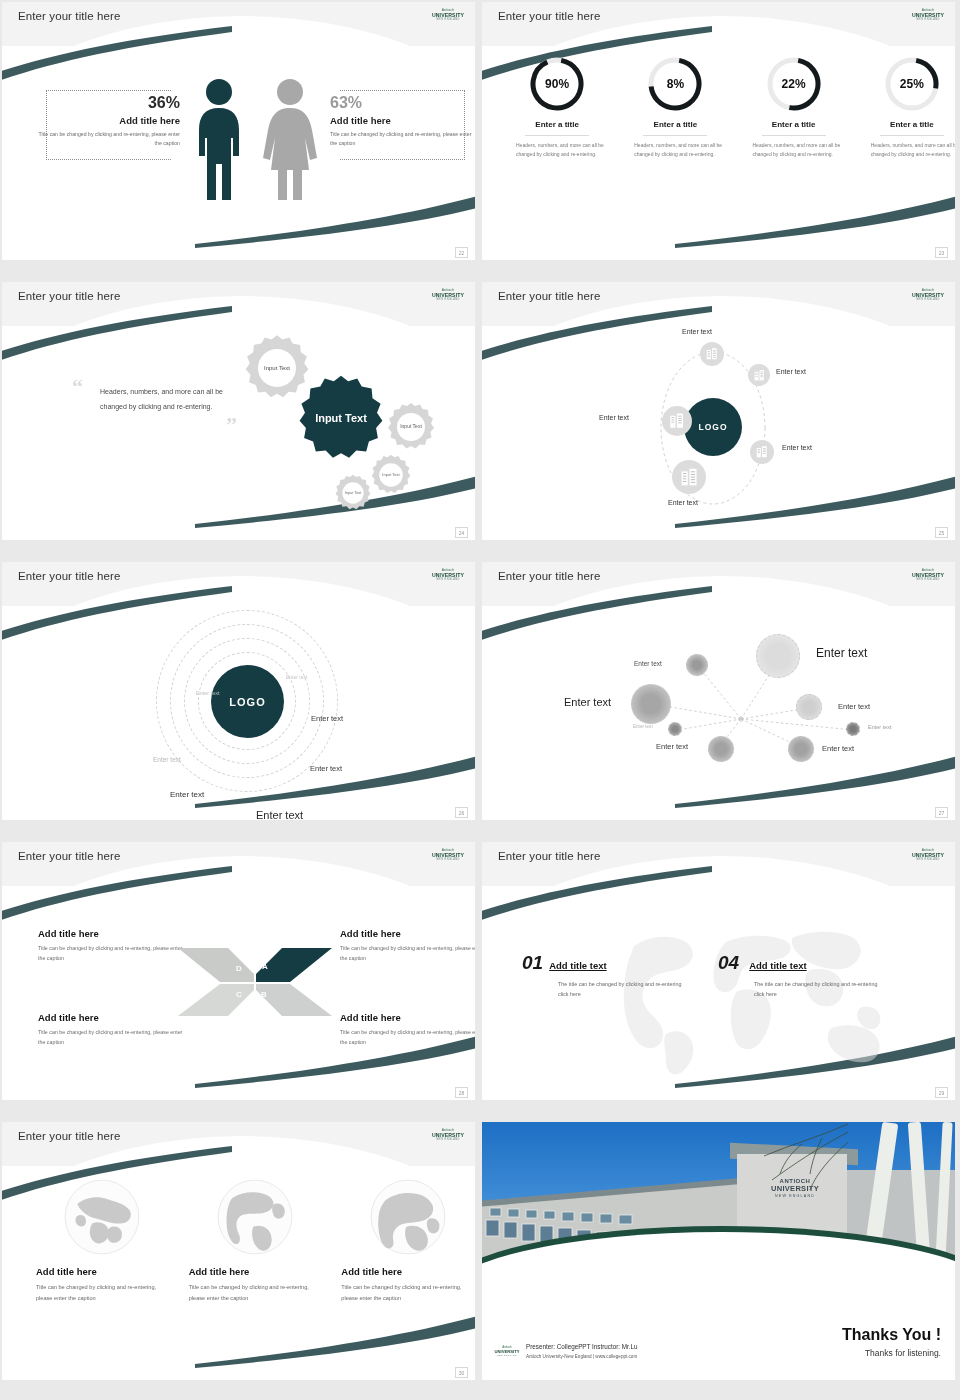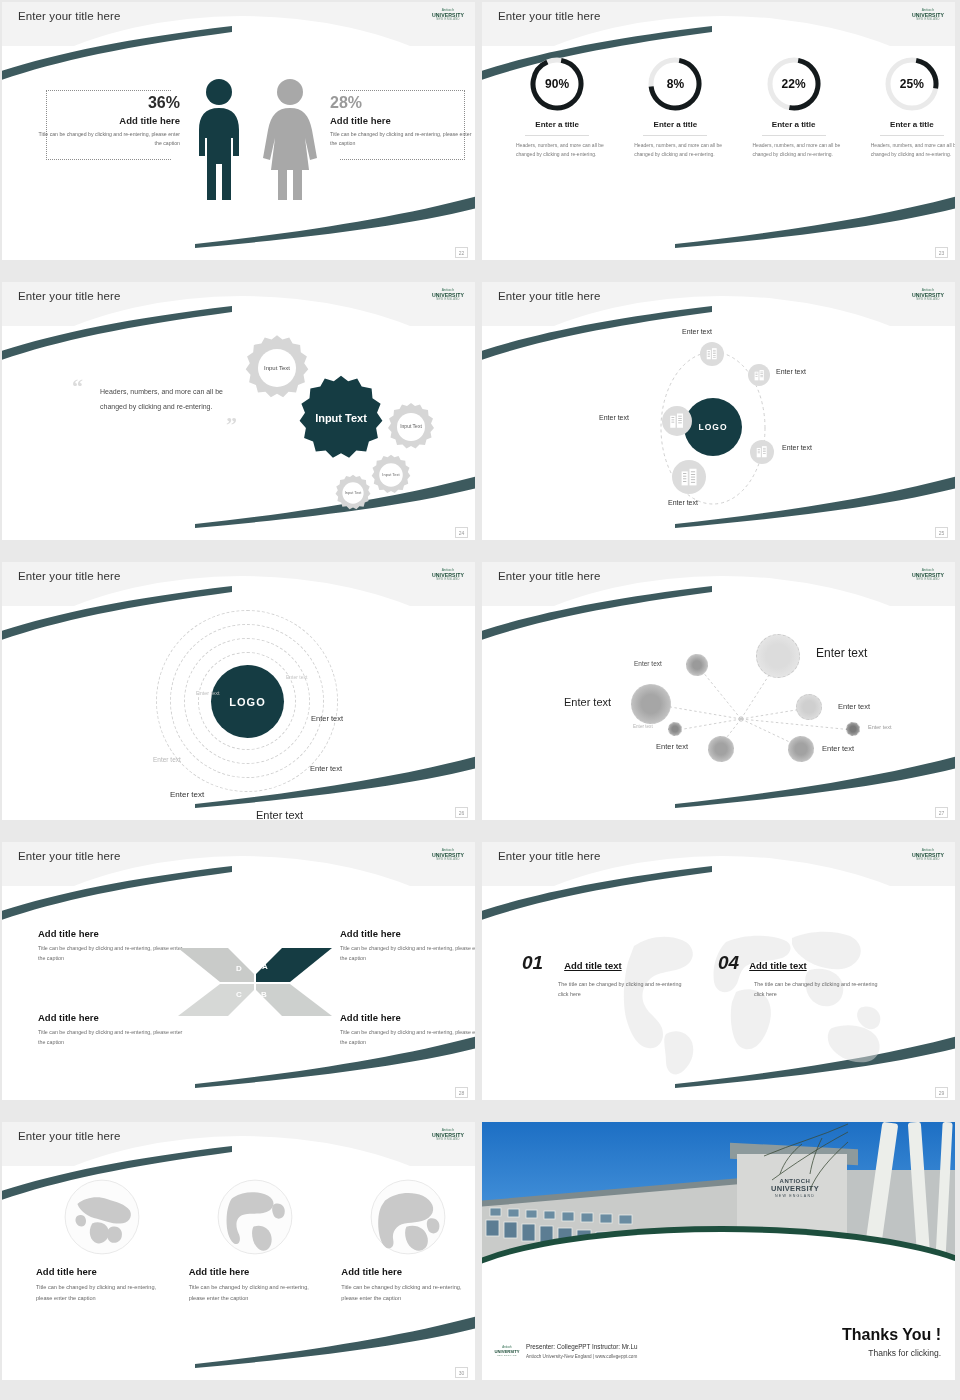--- a/index.html
+++ b/index.html
@@ -196,21 +196,21 @@
         </svg>
 
         <svg class="figure fig-woman" width="58" height="125" viewBox="0 0 58 125">
           <circle cx="29" cy="14" r="13" fill="#a8a8a8"></circle>
           <path d="M29 30 C16 30 10 37 7 52 L2 80 L9 82 L14 60 L10 92 L48 92 L44 60 L49 82 L56 80 L51 52 C48 37 42 30 29 30 Z" fill="#a8a8a8"></path>
           <rect x="17" y="92" width="9" height="30" fill="#a8a8a8"></rect>
           <rect x="32" y="92" width="9" height="30" fill="#a8a8a8"></rect>
         </svg>
 
         <div class="s1-col s1-right">
-          <div class="s1-pct f">28%</div>
+          <div class="s1-pct f">63%</div>
           <div class="s1-h">Add title here</div>
           <div class="s1-p">Title can be changed by clicking and re-entering, please enter the caption</div>
         </div>
       </div>
       <div class="pagenum">22</div>
     </div>
   </div>
 
   <div class="slide-cell">
     <div class="slide">
@@ -618,21 +618,21 @@
             <path d="M130 34 C148 26 172 26 188 32 C198 36 196 46 186 50 C174 54 160 52 150 58 C142 64 144 74 138 80 C130 88 120 84 118 74 C116 60 120 44 130 34 Z"></path>
             <path d="M140 84 C152 78 166 82 172 92 C178 104 174 120 166 132 C158 144 146 144 140 134 C134 122 134 104 136 94 Z"></path>
             <path d="M196 30 C214 22 238 22 254 28 C266 34 268 46 260 54 C250 64 234 62 222 58 C210 54 198 44 196 36 Z"></path>
             <path d="M214 62 C228 58 242 64 246 74 C250 86 244 96 234 98 C222 100 212 92 210 80 C208 70 210 64 214 62 Z"></path>
             <path d="M236 120 C252 114 272 118 280 128 C288 140 282 152 270 154 C254 156 240 148 234 138 C230 130 232 122 236 120 Z"></path>
             <path d="M264 100 C272 96 282 100 284 108 C286 118 278 124 270 120 C262 116 258 106 264 100 Z"></path>
           </g>
         </svg>
 
         <div class="num-block" style="left:24px;">
-          <div style="display:flex; align-items:baseline; gap:21px;text-align:center;">
+          <div style="display:flex; align-items:baseline; gap:6px;text-align:center;">
             <div class="num-big">01</div>
             <div class="num-h">Add title text</div>
           </div>
           <div class="num-p" style="margin-left:36px; width:130px;">The title can be changed by clicking and re-entering click here</div>
         </div>
 
         <div class="num-block" style="left:220px;">
           <div style="display:flex; align-items:baseline; gap:10px;">
             <div class="num-big">04</div>
             <div class="num-h">Add title text</div>
@@ -795,17 +795,17 @@
 
       <div class="pres-logo">
         <div class="pres-l1">Antioch</div>
         <div class="pres-l2">UNIVERSITY</div>
         <div class="pres-l3">NEW ENGLAND</div>
       </div>
       <div class="pres-line1">Presenter: CollegePPT   Instructor: Mr.Lu</div>
       <div class="pres-line2">Antioch University-New England  |  www.collegeppt.com</div>
 
       <div class="thanks-main">Thanks You !</div>
-      <div class="thanks-sub">Thanks for clicking.</div>
+      <div class="thanks-sub">Thanks for listening.</div>
     </div>
   </div>
 
 </div>
 
 </body></html>

